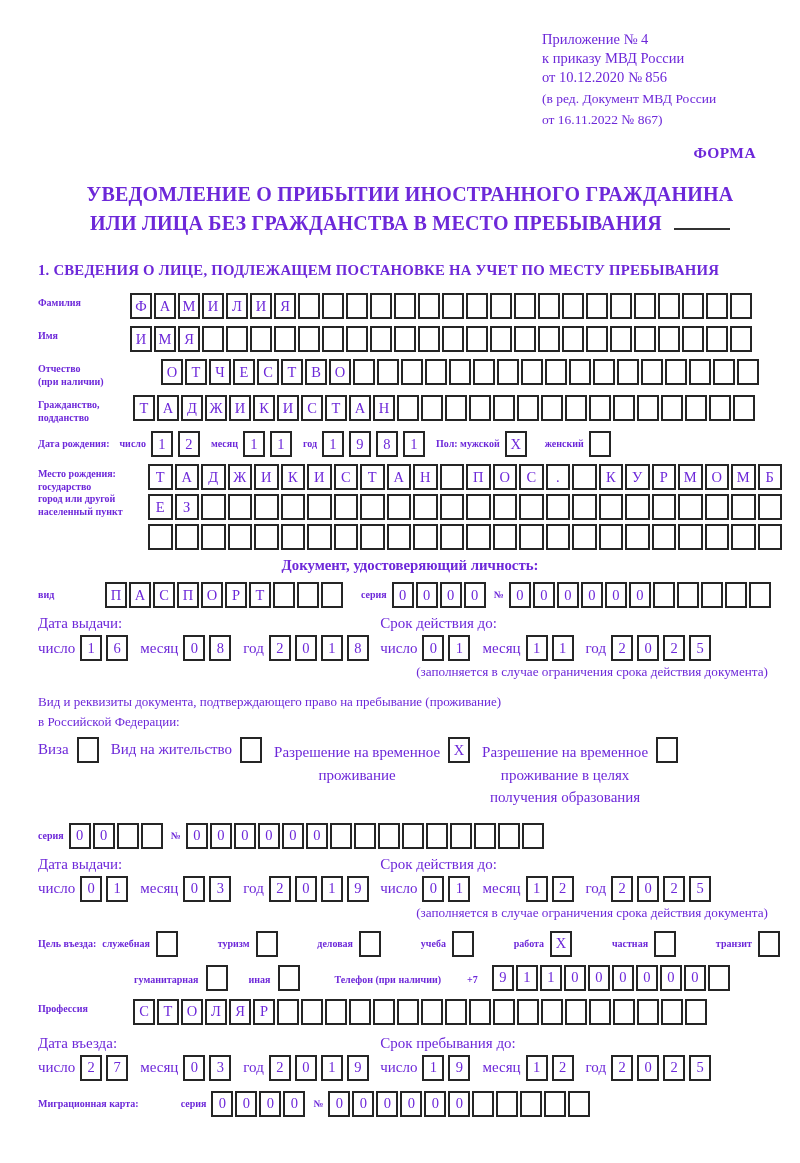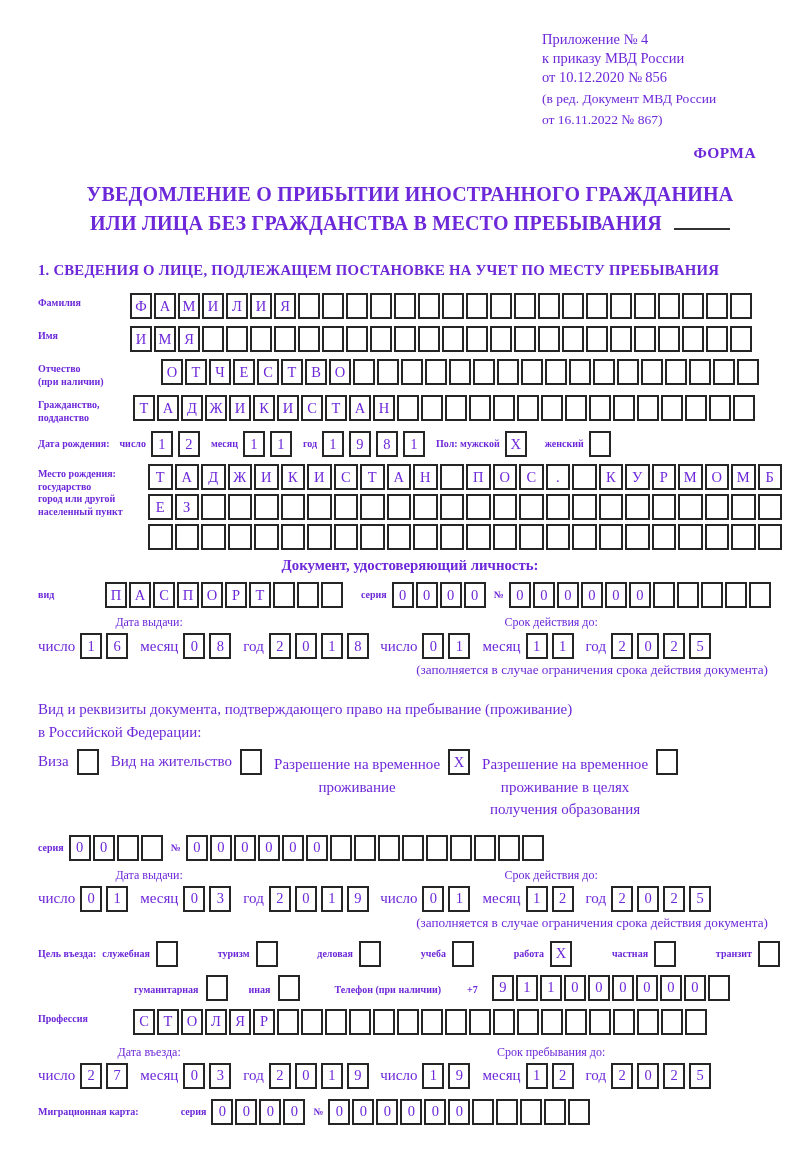--- a/index.html
+++ b/index.html
@@ -40,29 +40,29 @@
   .iline .lbl{padding-top:0;}
   .iline .bxs{margin:0 6px 0 5px;}
   .iline .gap .bx{margin-right:5px;}
   .ml10{margin-left:10px;}
   .ml14{margin-left:14px;}
   
   .dates{display:flex;margin-bottom:2px;}
   .dcol{flex:none;}
   .dleft{width:46%;}
   .dright{width:54%;}
-  .dhead{text-align:center;font-size:12px;margin-bottom:3px;}
+  .dhead{font-size:15px;margin-bottom:3px;}
   .dleft .dhead{padding-right:120px;}
   .dright .dhead{padding-right:60px;}
   .dline{display:flex;align-items:center;font-size:15px;}
   .dline .bxs{margin:0 8px 0 5px;}
   .dline .bx{margin-right:4px;}
   .note{font-size:13.2px;text-align:right;margin:3px 14px 8px 0;}
   .doc-head{font-weight:bold;text-align:center;font-size:14.8px;margin:4px 0 8px 0;}
-  .intro{font-size:15px;line-height:1.5;margin:12px 0 6px 0;}
+  .intro{font-size:13px;line-height:1.5;margin:4px 0 6px 0;}
   
   .permits{display:flex;align-items:flex-start;margin:4px 0 14px 0;}
   .permits .plabel{font-size:15px;padding-top:4px;}
   .permits .bxs{margin:0 10px 0 8px;}
   .pcenter{text-align:center;line-height:1.5;}
   
   .purpose{display:flex;align-items:center;justify-content:space-between;margin-bottom:8px;}
   .purpose .lbl{padding-top:0;}
   .purpose .bxs{margin-left:6px;}
   .pitem{display:flex;align-items:center;}

